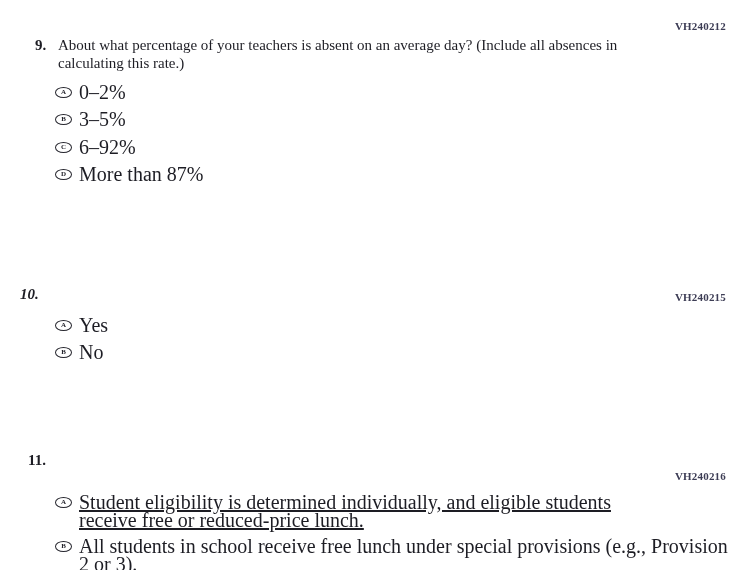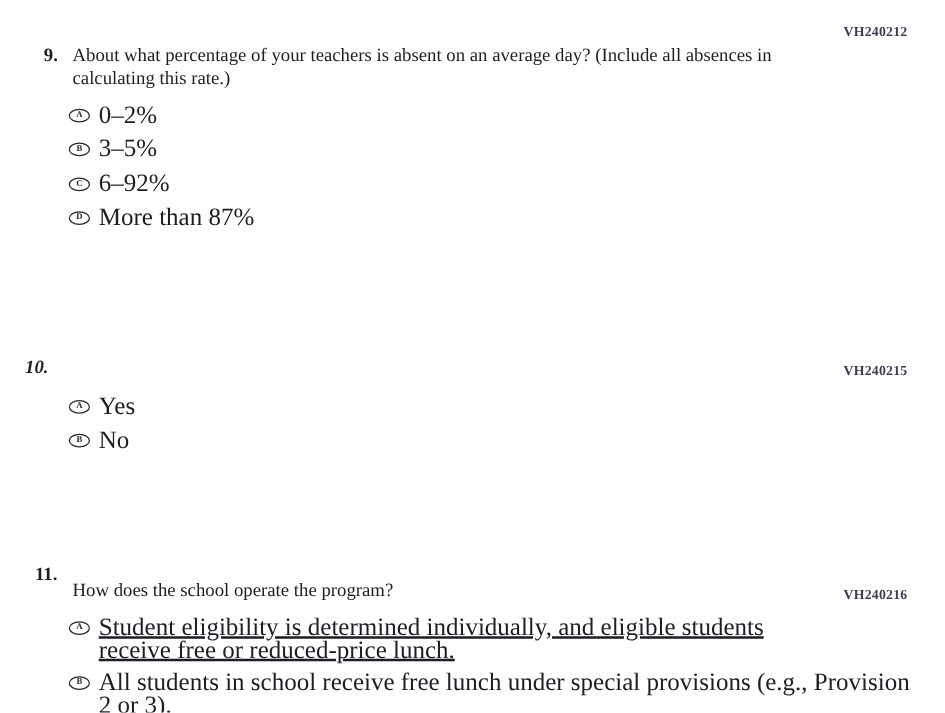--- a/index.html
+++ b/index.html
@@ -111,21 +111,20 @@
   </div>
   <div class="opt" style="left:55px; top:344px;">
     <div class="bubble">
         <span>B</span>
       </div>
     <div class="optlabel">No</div>
   </div>
 
   <div class="vhcode" style="top:470px;">VH240216</div>
   <div class="qnum" style="left:28px; top:452px;">11.</div>
-  <div class="qtext" style="left:58px; top:465px; width:620px;">How does the school operate the program?</div>
 
   <div class="opt" style="left:55px; top:494px; width:625px;">
     <div class="bubble">
         <span>A</span>
       </div>
     <div class="optlabel" style="max-width:592px;text-decoration:underline;">Student eligibility is determined individually, and eligible students receive free or reduced-price lunch.</div>
   </div>
   <div class="opt" style="left:55px; top:538px; width:680px;">
     <div class="bubble">
         <span>B</span>

